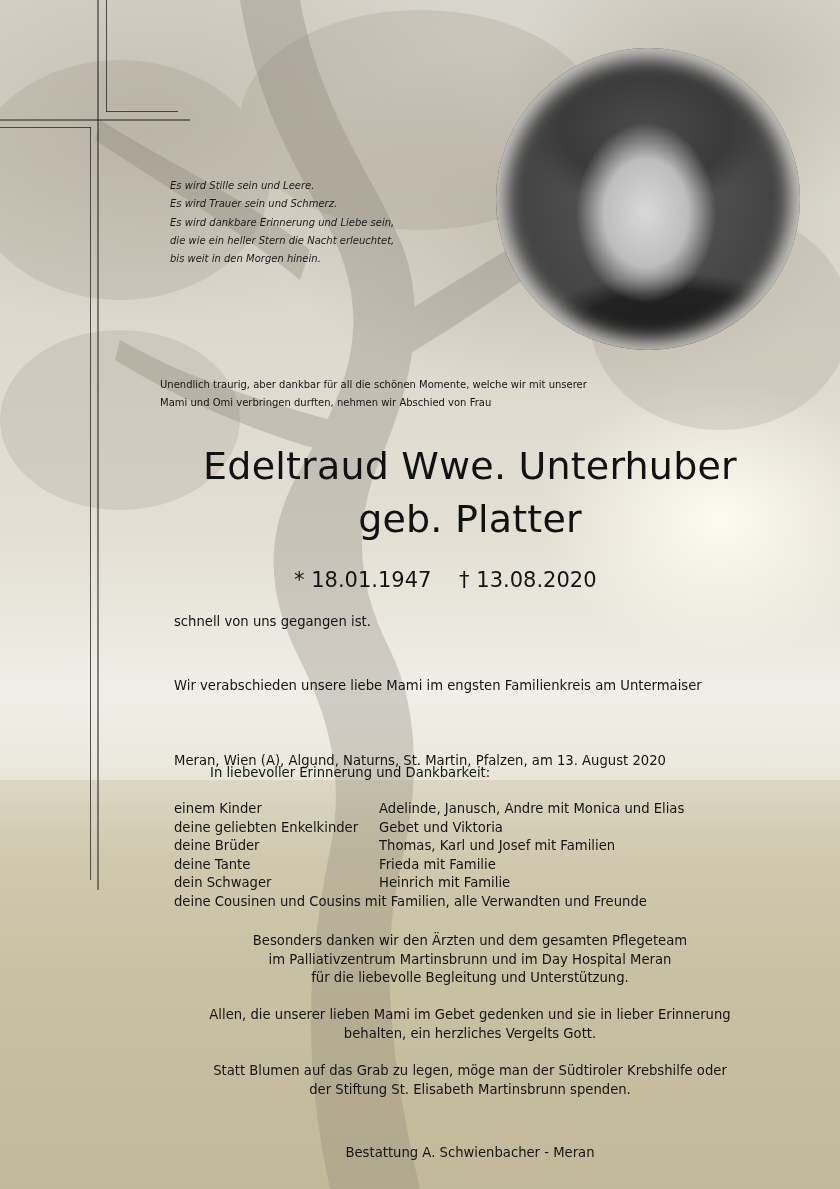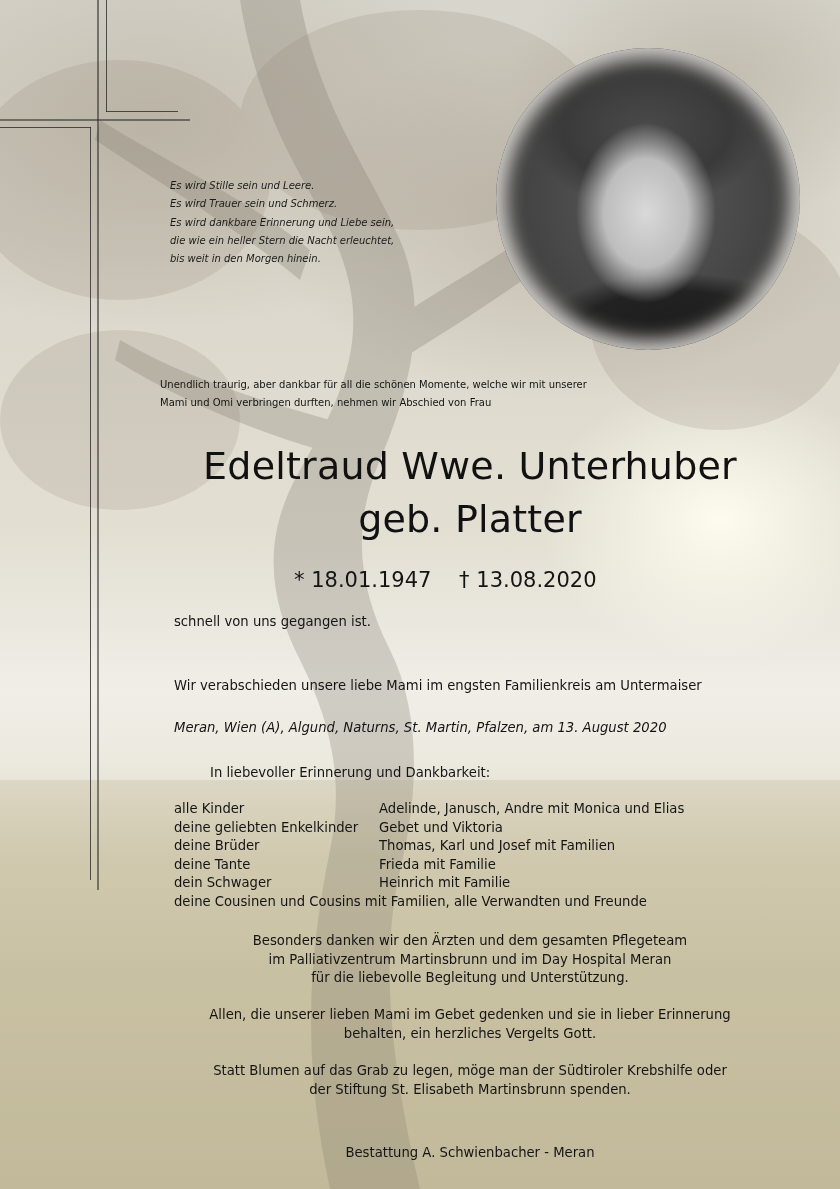--- a/index.html
+++ b/index.html
@@ -27,21 +27,21 @@
   .intro { position:absolute; left:160px; top:376px; font-size:10px; line-height:18px; width:640px; }
   .name { position:absolute; left:0; width:940px; text-align:center; font-size:38px; line-height:46px; font-weight:normal; color:#111; letter-spacing:0.2px; }
   .name1 { top:443px; }
   .name2 { top:496px; }
   .dates { position:absolute; top:566px; left:286px; font-size:21px; line-height:28px; }
   .dates span { display:inline-block;margin-left:8px; }
   .dates .death { margin-left:21px; }
   .para { position:absolute; left:174px; font-size:13.2px; line-height:18.3px; width:600px; }
   .p1 { top:613px; }
   .p2 { top:669px;margin-top:8px; }
-  .p3 { top:719px;font-style:italic; }
+  .p3 { top:752px; }
   .p4 { top:764px;margin-left:36px; }
   .relatives { position:absolute; left:174px; top:800px; font-size:13.2px; line-height:18.6px; }
   .rel-row { display:flex; }
   .rel-label { width:205px; }
   .center-block { position:absolute; left:0; width:940px; text-align:center; font-size:13.2px; line-height:18.6px; }
   .c1 { top:932px; }
   .c2 { top:1006px; }
   .c3 { top:1062px; }
   .footer { position:absolute; left:0; width:940px; text-align:center; top:1144px; font-size:13.2px; line-height:18px; }
 </style>
@@ -109,21 +109,21 @@
 </div>
 <div class="para p3">
   <div>Meran, Wien (A), Algund, Naturns, St. Martin, Pfalzen, am 13. August 2020</div>
 </div>
 <div class="para p4">
   <div>In liebevoller Erinnerung und Dankbarkeit:</div>
 </div>
 
 <div class="relatives">
   <div class="rel-row">
-    <span class="rel-label">alle Kinder</span>
+    <span class="rel-label">einem Kinder</span>
     <span>Adelinde, Janusch, Andre mit Monica und Elias</span>
   </div>
   <div class="rel-row">
     <span class="rel-label">deine geliebten Enkelkinder</span>
     <span>Gebet und Viktoria</span>
   </div>
   <div class="rel-row">
     <span class="rel-label">deine Brüder</span>
     <span>Thomas, Karl und Josef mit Familien</span>
   </div>

